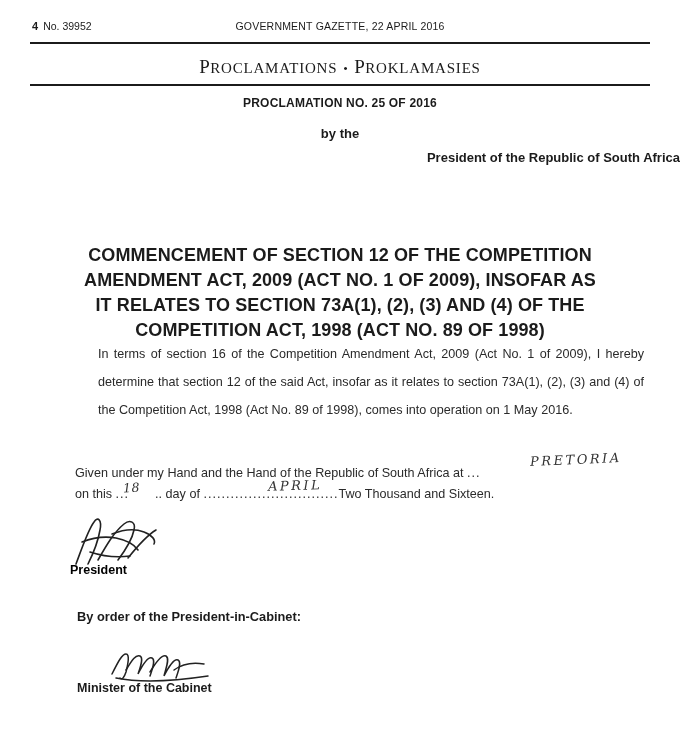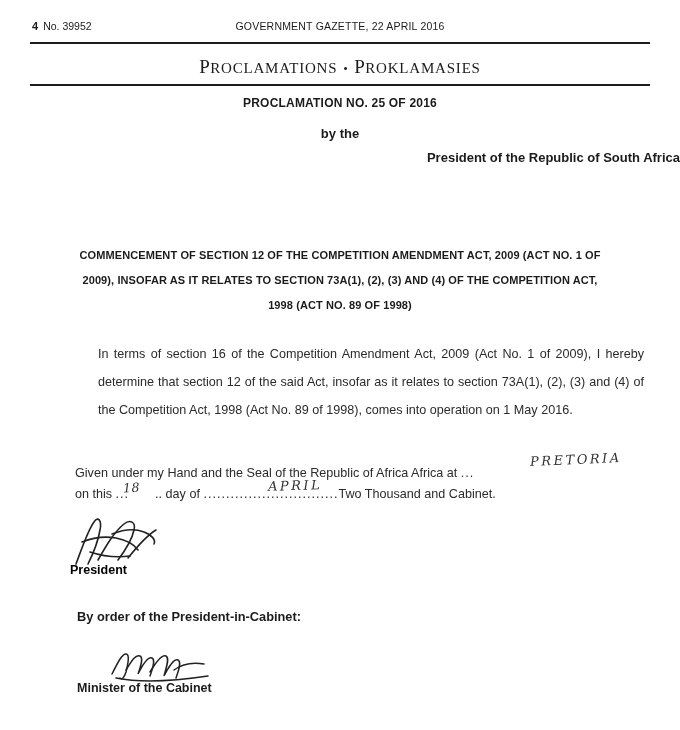--- a/index.html
+++ b/index.html
@@ -121,21 +121,21 @@
     font-weight: bold;
   }
 
   
   .doc-title {
     position: absolute;
     top: 243px;
     left: 75px;
     width: 530px;
     text-align: center;
-    font-size: 11px;
+    font-size: 18px;
     font-weight: bold;
     line-height: 25px;
     letter-spacing: 0.1px;
   }
 
   
   .body-para {
     position: absolute;
     top: 340px;
     left: 75px;
@@ -256,26 +256,26 @@
 
   <div class="proc-no">PROCLAMATION NO. 25 OF 2016</div>
   <div class="by-the">by the</div>
   <div class="president-line">President of the Republic of South Africa</div>
 
   <div class="doc-title">COMMENCEMENT OF SECTION 12 OF THE COMPETITION AMENDMENT ACT, 2009 (ACT NO. 1 OF 2009), INSOFAR AS IT RELATES TO SECTION 73A(1), (2), (3) AND (4) OF THE COMPETITION ACT, 1998 (ACT NO. 89 OF 1998)</div>
 
   <div class="body-para">In terms of section 16 of the Competition Amendment Act, 2009 (Act No. 1 of 2009), I hereby determine that section 12 of the said Act, insofar as it relates to section 73A(1), (2), (3) and (4) of the Competition Act, 1998 (Act No. 89 of 1998), comes into operation on 1 May 2016.</div>
 
   <div class="given-block">
-    <span>Given under my Hand and the Seal of the Republic of Africa Africa at </span><span class="dots">...</span>
+    <span>Given under my Hand and the Hand of the Republic of South Africa at </span><span class="dots">...</span>
   </div>
   <div class="hand hand-place">PRETORIA</div>
 
   <div class="given-line2">
-    <span>on this </span><span class="dots">...</span><span style="padding-left:26px">.. day of </span><span class="dots">................</span><span class="dots">..............</span><span>Two Thousand and Cabinet.</span>
+    <span>on this </span><span class="dots">...</span><span style="padding-left:26px">.. day of </span><span class="dots">................</span><span class="dots">..............</span><span>Two Thousand and Sixteen.</span>
   </div>
   <div class="hand hand-day">18</div>
   <div class="hand hand-month">APRIL</div>
 
   <svg class="sig sig-president" viewBox="0 0 96 60" xmlns="http://www.w3.org/2000/svg">
     <g fill="none" stroke="#222" stroke-width="1.6" stroke-linecap="round">
       <path d="M8 52 C14 36 20 18 26 10 C30 4 34 8 32 18 C30 30 24 44 20 52"></path>
       <path d="M14 30 C24 26 36 24 48 26 C58 28 66 32 70 38"></path>
       <path d="M30 48 C38 34 46 20 56 12 C62 7 68 10 66 18 C64 28 56 40 50 48"></path>
       <path d="M44 22 C54 18 66 16 76 20 C84 23 88 28 86 32"></path>

